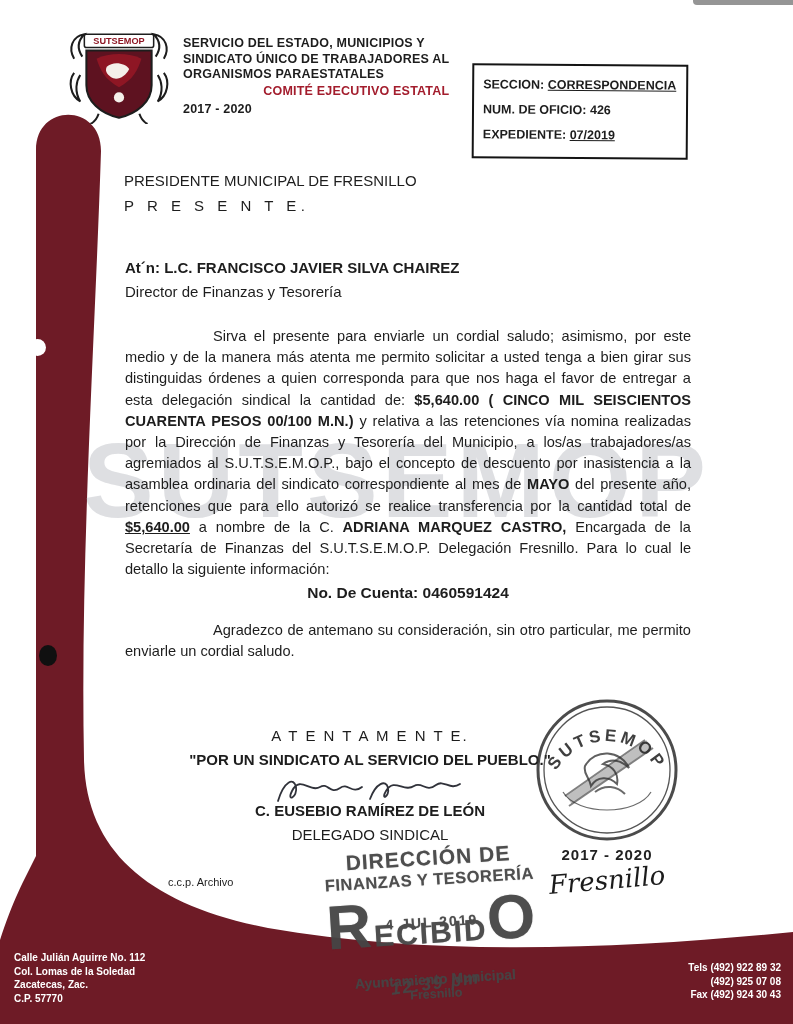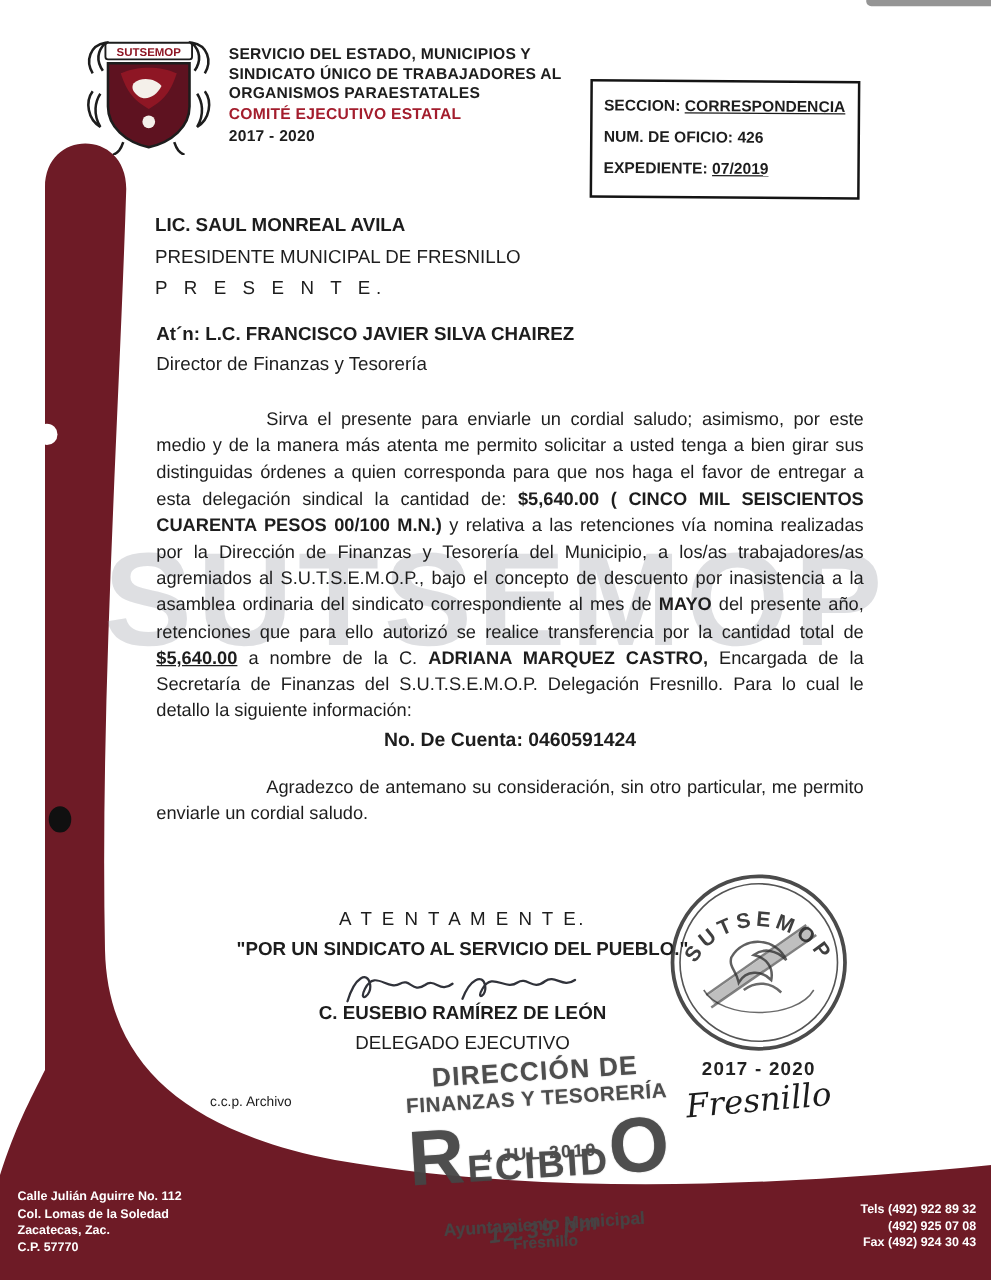--- a/index.html
+++ b/index.html
@@ -14,21 +14,21 @@
     background:#2c2c2c; opacity:.5; z-index:2; border-bottom-left-radius:4px; }
 
   .watermark { position:absolute; left:0; top:420px; width:100%; text-align:center;
     font-size:106px; font-weight:bold; letter-spacing:4px; white-space:nowrap;
     color:rgba(145,148,158,0.30); z-index:1; }
 
   .logo { position:absolute; left:66px; top:26px; width:106px; height:98px; z-index:2; }
 
   .org { position:absolute; left:183px; top:36px; z-index:2; font-weight:bold;
     font-size:12.5px; line-height:15.5px; letter-spacing:.2px; }
-  .org .committee { color:var(--red,#a31d2d); margin-top:1px; }
+  .org .committee { color:var(--red,#a31d2d); margin-top:1px;text-align:right; }
   .org .period { margin-top:3px; }
 
   .infobox { position:absolute; left:472px; top:64px; width:216px; z-index:2;
     border:2.5px solid #141414; padding:7px 9px 9px; font-weight:bold;
     font-size:12.5px; line-height:25px; transform:rotate(.4deg); background:#fff; }
   .u { text-decoration:underline;text-align:center; }
 
   .recipient { position:absolute; left:124px; top:168px; z-index:2; font-size:15px; line-height:25px; }
   .bold { font-weight:bold; }
   .presente { letter-spacing:4.5px; }
@@ -132,21 +132,20 @@
       <span>NUM. DE OFICIO:</span>
       <span>426</span>
     </div>
     <div>
       <span>EXPEDIENTE:</span>
       <span class="u">07/2019</span>
     </div>
   </div>
 
   <div class="recipient">
-    <div class="bold">LIC. SAUL MONREAL AVILA</div>
     <div>PRESIDENTE MUNICIPAL DE FRESNILLO</div>
     <div class="presente">P R E S E N T E.</div>
   </div>
 
   <div class="attention">
     <div class="bold">At´n: L.C. FRANCISCO JAVIER SILVA CHAIREZ</div>
     <div>Director de Finanzas y Tesorería</div>
   </div>
 
   <p class="bodypar"><span>Sirva el presente para enviarle un cordial saludo; asimismo, por este medio y de la manera más atenta me permito solicitar a usted tenga a bien girar sus distinguidas órdenes a quien corresponda para que nos haga el favor de entregar a esta delegación sindical la cantidad de: </span><span class="bold">$5,640.00 ( CINCO MIL SEISCIENTOS CUARENTA PESOS 00/100 M.N.)</span><span> y relativa a las retenciones vía nomina realizadas por la Dirección de Finanzas y Tesorería del Municipio, a los/as trabajadores/as agremiados al S.U.T.S.E.M.O.P., bajo el concepto de descuento por inasistencia a la asamblea ordinaria del sindicato correspondiente al mes de </span><span class="bold">MAYO</span><span> del presente año, retenciones que para ello autorizó se realice transferencia por la cantidad total de </span><span class="bu">$5,640.00</span><span> a nombre de la C. </span><span class="bold">ADRIANA MARQUEZ CASTRO,</span><span> Encargada de la Secretaría de Finanzas del S.U.T.S.E.M.O.P. Delegación Fresnillo. Para lo cual le detallo la siguiente información:</span></p>
@@ -160,21 +159,21 @@
 
   <div class="sigblock">
     <div class="atent">A T E N T A M E N T E.</div>
     <div class="slogan">"POR UN SINDICATO AL SERVICIO DEL PUEBLO."</div>
     <div class="sig-svg">
       <svg width="200" height="44" viewBox="0 0 200 44">
         <path d="M8 30 C14 10 24 6 26 16 C28 26 16 32 22 20 C30 4 40 22 50 16 C58 11 60 24 70 17 C78 11 82 24 92 16 M100 28 C106 12 116 8 118 17 C120 26 110 30 116 20 C124 6 134 22 144 15 C152 10 156 22 166 14 C174 8 180 20 190 13" stroke="#30323a" stroke-width="1.8" fill="none" stroke-linecap="round"></path>
       </svg>
     </div>
     <div class="signame">C. EUSEBIO RAMÍREZ DE LEÓN</div>
-    <div>DELEGADO EJECUTIVO</div>
+    <div>DELEGADO SINDICAL</div>
   </div>
 
   <div class="ccp">c.c.p. Archivo</div>
 
   <div class="seal">
     <svg width="166" height="150" viewBox="0 0 166 150">
       <g fill="none" stroke="#2b2b2b">
         <circle cx="83" cy="74" r="69" stroke-width="3" opacity=".85"></circle>
         <circle cx="83" cy="74" r="63" stroke-width="1.3" opacity=".8"></circle>
         <path d="M39 96 C53 120 113 120 127 96" stroke-width="1.2" opacity=".7"></path>

